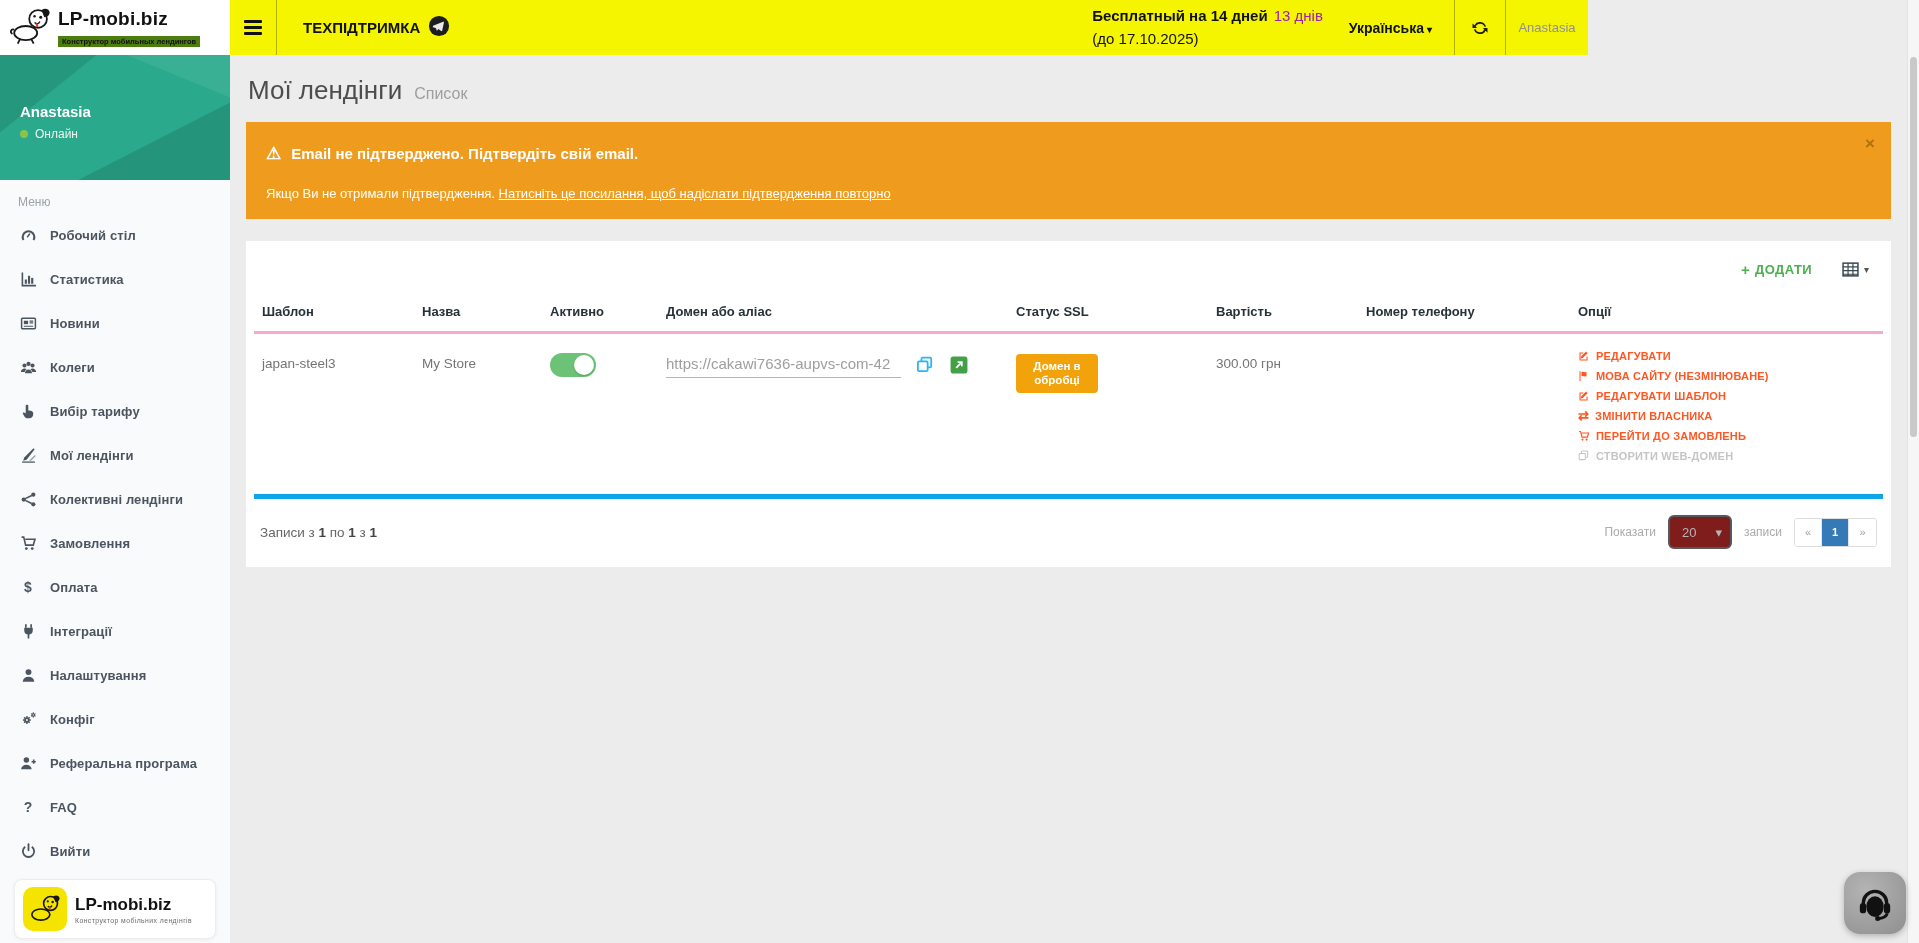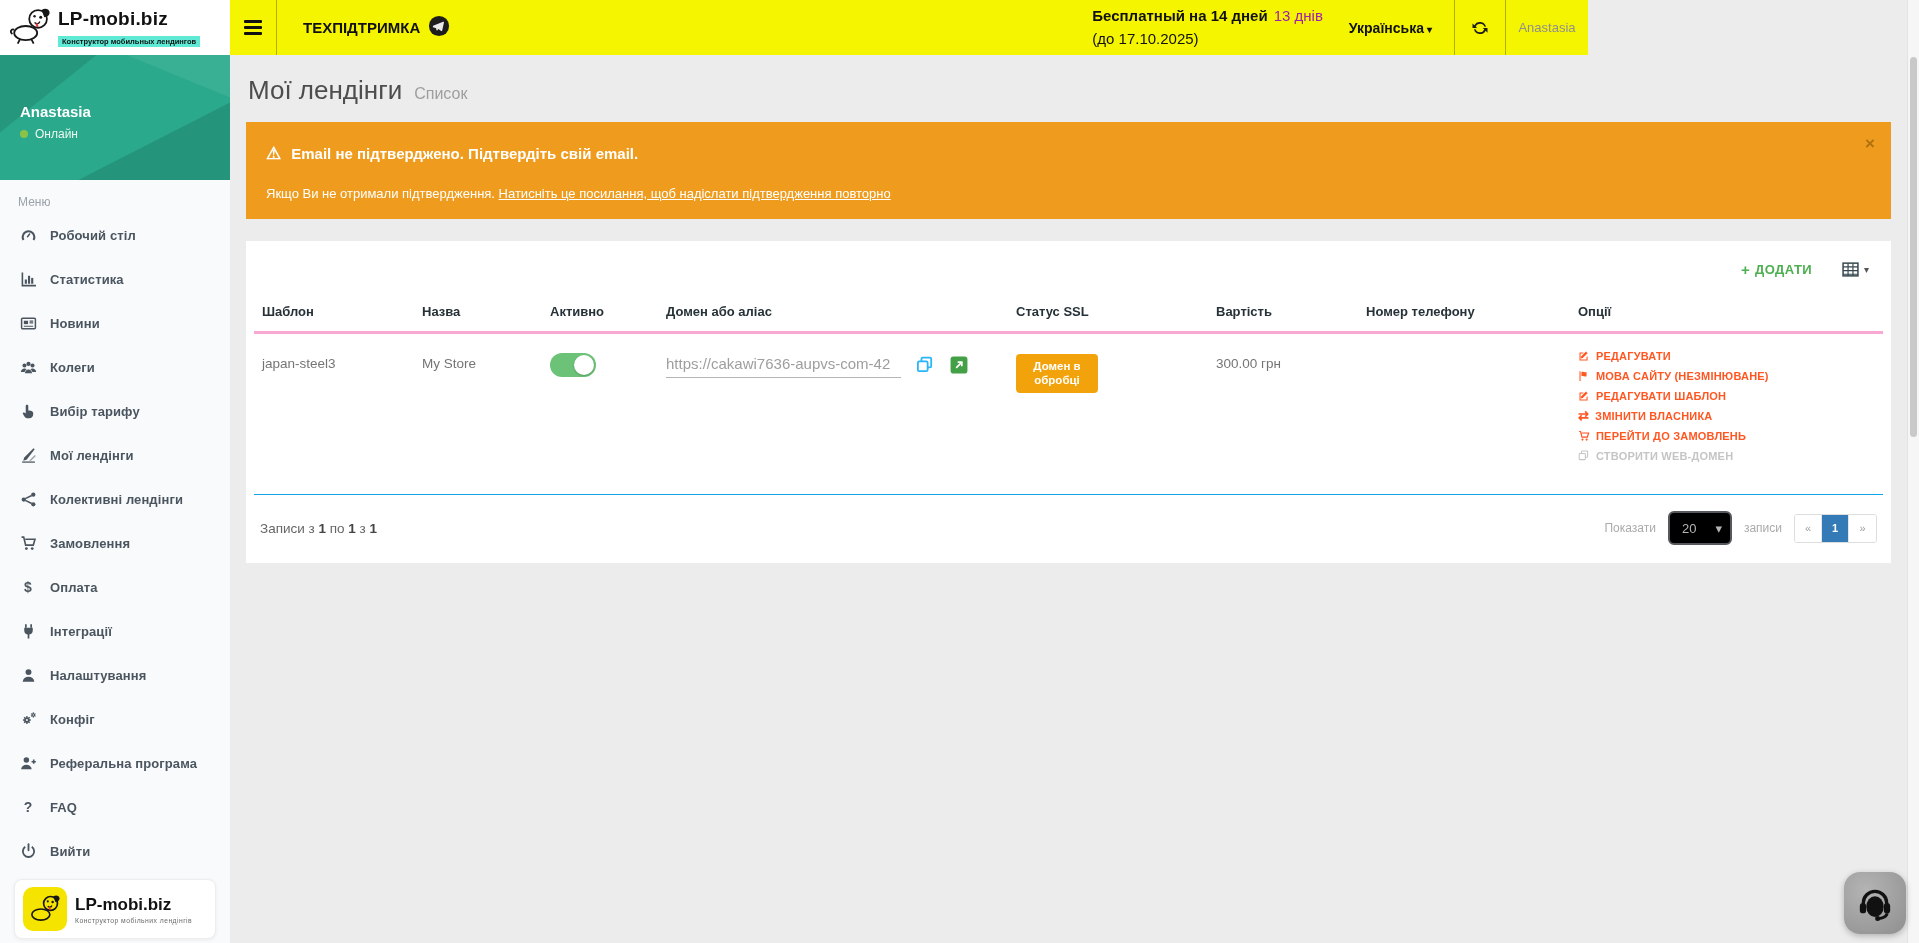--- a/index.html
+++ b/index.html
@@ -2,21 +2,21 @@
 <html><head>
 <meta charset="utf-8">
 <style>
   * { box-sizing: border-box; margin: 0; padding: 0; }
   html,body { width:1919px; height:943px; overflow:hidden; font-family:"Liberation Sans",sans-serif; background:#ececec; }
 
   
   .logo-box { position:absolute; left:0; top:0; width:230px; height:55px; background:#fff; z-index:40; display:flex; align-items:center; padding-left:8px; }
   .logo-txt { margin-left:4px; }
   .logo-title { font-size:19px; font-weight:bold; color:#111; letter-spacing:.2px; }
-  .logo-tag { display:inline-block; background:#5eead4; color:#111; font-size:7.5px; font-weight:bold; padding:1px 4px; margin-top:2px; }
+  .logo-tag { display:inline-block; background:#4d7c0f; color:#111; font-size:7.5px; font-weight:bold; padding:1px 4px; margin-top:2px; }
 
   .topbar { position:absolute; left:230px; top:0; width:1358px; height:55px; background:#f5f500; display:flex; align-items:center; z-index:35; }
   .tb-sep { width:1px; height:55px; background:rgba(0,0,0,.28); flex:none; }
   .burger { width:46px; height:55px; display:flex; flex-direction:column; justify-content:center; align-items:center; gap:3.5px; cursor:pointer; flex:none; }
   .burger i { display:block; width:18px; height:2.6px; background:#111; border-radius:1px; }
   .support { display:flex; align-items:center; gap:8px; margin-left:26px; font-size:15px; font-weight:bold; color:#111; cursor:pointer; }
   .tb-right { margin-left:auto; display:flex; align-items:center; height:55px; }
   .plan { font-size:15px; color:#111; line-height:1.5; margin-right:26px; }
   .plan .pname { font-weight:bold; }
   .plan .pdays { color:#a21caf; margin-left:6px; }
@@ -61,39 +61,39 @@
 
   .card { background:#fff; margin-top:22px; padding:12px 8px 0; }
   .card-toolbar { display:flex; justify-content:flex-end; align-items:center; gap:30px; padding:8px 14px 16px; }
   .add-btn { color:#4caf50; font-size:13px; font-weight:bold; letter-spacing:.4px; display:flex; align-items:center; gap:5px; cursor:pointer; }
   .add-plus { font-size:15px; }
   .grid-btn { display:flex; align-items:center; gap:5px; cursor:pointer; color:#37474f; }
   .grid-caret { font-size:10px; color:#555; }
 
   table.lp { width:100%; border-collapse:collapse; table-layout:fixed; }
   table.lp th { text-align:left; font-size:13px; color:#263238; padding:10px 8px 12px; border-bottom:3px solid #f9a8d4; }
-  table.lp td { vertical-align:top; padding:22px 8px 24px; font-size:13.5px; color:#757575; border-bottom:1px solid #0ea5e9; }
+  table.lp td { vertical-align:top; padding:22px 8px 24px; font-size:13.5px; color:#757575; border-bottom:5px solid #0ea5e9; }
   .switch { width:46px; height:24px; border-radius:12px; background:#6cc277; position:relative; cursor:pointer; margin-top:-3px; }
   .switch .knob { position:absolute; right:2px; top:2px; width:20px; height:20px; border-radius:50%; background:#fff; box-shadow:0 1px 2px rgba(0,0,0,.2); }
   .domain-wrap { display:flex; align-items:center; gap:15px; margin-top:-4px; }
   .domain-input { width:235px; border:none; border-bottom:1px solid #b5b5b5; background:transparent; color:#9e9e9e; font-size:15px; font-family:"Liberation Sans",sans-serif; padding:3px 0 5px; outline:none; }
   .icon-btn { cursor:pointer; display:flex; }
   .ssl-badge { display:inline-block; width:82px; background:#f2a30b; color:#fff; font-size:11.5px; font-weight:bold; text-align:center; line-height:1.25; padding:5px 6px; border-radius:4px; margin-top:-2px; }
   .opts { list-style:none; margin-top:-6px; }
   .opts li { display:flex; align-items:center; gap:6px; color:#ff5722; font-size:11px; font-weight:bold; letter-spacing:.2px; margin-bottom:8px; cursor:pointer; }
   .opts li.disabled { color:#c5c5c5; cursor:default; }
   .opts svg { flex:none; }
   .ex-gly { font-size:13px; line-height:10px; }
 
   .table-footer { display:flex; justify-content:space-between; align-items:center; padding:16px 6px 18px; }
   .tf-summary { font-size:13.5px; color:#666; }
   .tf-summary b { color:#444; }
   .tf-right { display:flex; align-items:center; gap:12px; }
   .tf-lbl { font-size:12px; color:#ababab; }
-  .pp-select { width:64px; height:34px; background:#000000; border:2px solid #55585c; border-radius:6px; display:flex; align-items:center; justify-content:space-between; padding:0 8px 0 12px; color:#b5b5b5; font-size:13px; cursor:default; }
+  .pp-select { width:64px; height:34px; background:#7f1d1d; border:2px solid #55585c; border-radius:6px; display:flex; align-items:center; justify-content:space-between; padding:0 8px 0 12px; color:#b5b5b5; font-size:13px; cursor:default; }
   .pager { display:flex; border:1px solid #ddd; border-radius:3px; overflow:hidden; background:#fff; }
   .pg-btn { min-width:27px; height:27px; display:flex; align-items:center; justify-content:center; font-size:11px; color:#9e9e9e; border-right:1px solid #e5e5e5; cursor:pointer; background:#fff; }
   .pg-btn:last-child { border-right:none; }
   .pg-active { background:#337ab7; color:#fff; font-weight:bold; }
 
   
   .scrollbar { position:absolute; right:0; top:0; width:12px; height:943px; background:#f6f6f6; border-left:1px solid #e2e2e2; z-index:60; }
   .scroll-thumb { position:absolute; left:2px; right:2px; top:57px; height:380px; background:#c9c9c9; border-radius:5px; cursor:pointer; }
   .chat-widget { position:absolute; right:13px; bottom:9px; width:62px; height:62px; border-radius:16px; background:radial-gradient(circle at 35% 30%, #b4b4b4, #8f8f8f); display:flex; align-items:center; justify-content:center; cursor:pointer; z-index:70; box-shadow:0 2px 6px rgba(0,0,0,.25); }
 </style>

